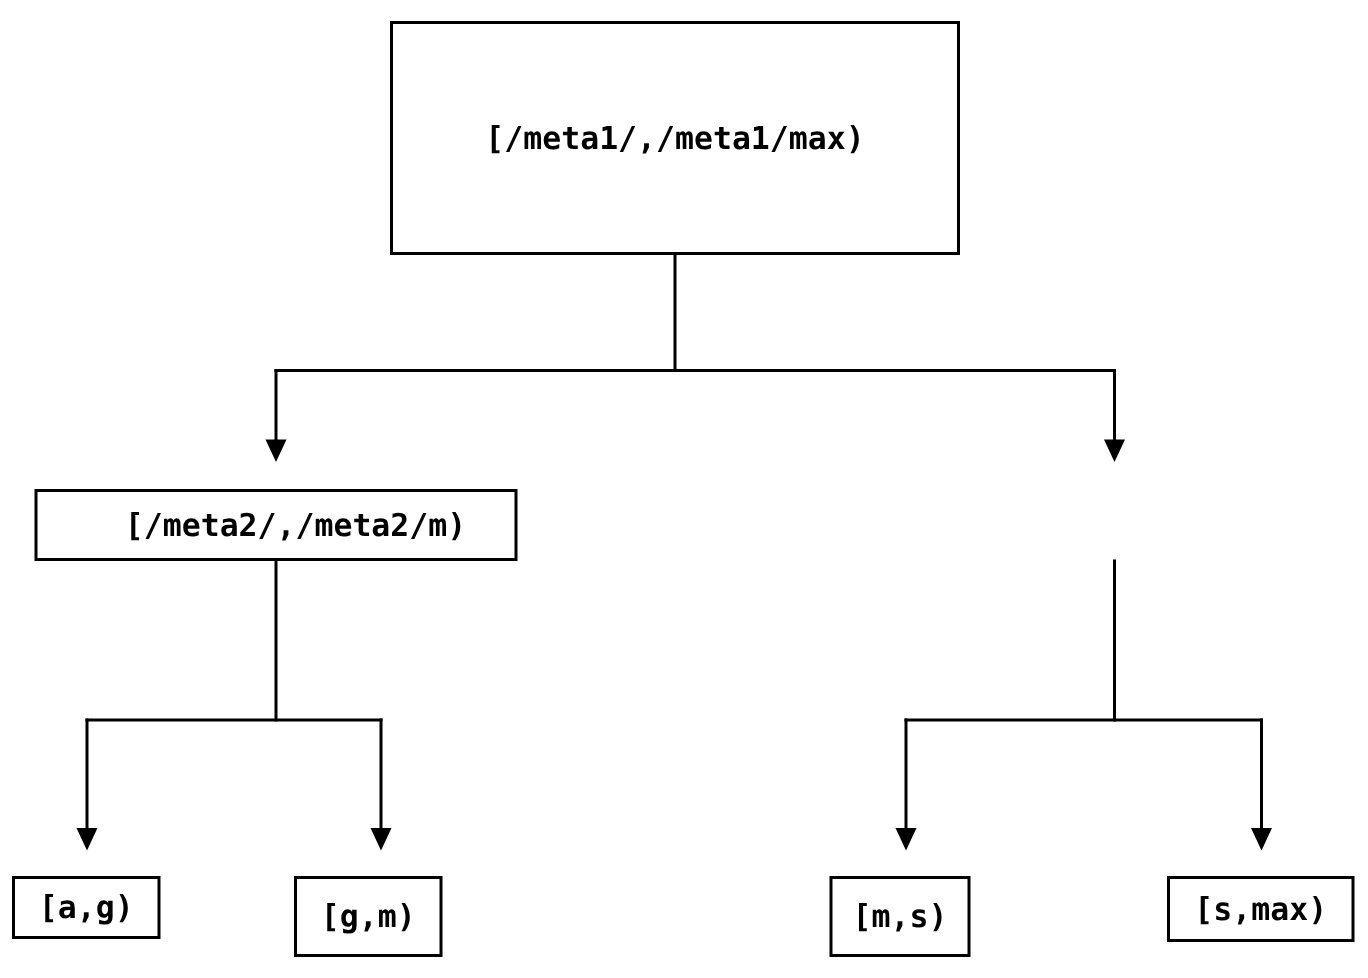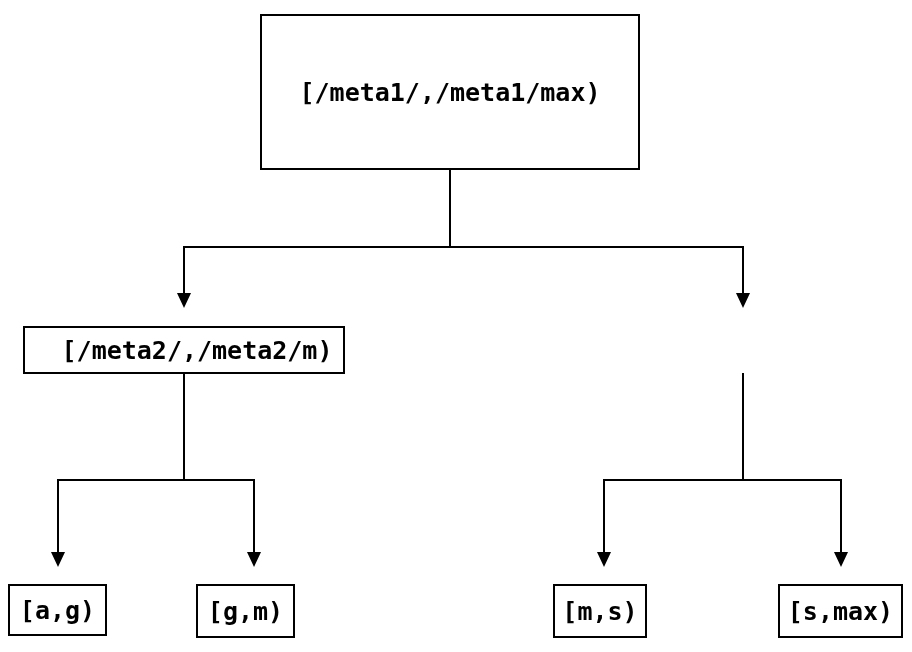--- a/index.html
+++ b/index.html
@@ -26,31 +26,31 @@
   .node {
     position: absolute;
     box-sizing: border-box;
     background: #ffffff;
     border: 2px solid #000000;
     color: #000000;
     display: flex;
     align-items: center;
     justify-content: center;
     font-family: "DejaVu Sans Mono", "Liberation Mono", monospace;
-    font-size: 25px;
+    font-size: 21px;
     font-weight: bold;
     white-space: nowrap;
   }
   .node-root  { left: 260px; top: 14px;  width: 380px; height: 156px; }
   .node-l2a   { left: 23px;  top: 326px; width: 322px; height: 48px; padding-left: 26px; }
   .node-l2b   { left: 583px; top: 325px; width: 320px; height: 48px; }
-  .node-leaf1 { left: 8px;   top: 584px; width: 99px;  height: 52px; }
+  .node-leaf1 { left: 8px;   top: 584px; width: 99px;  height: 42px; }
   .node-leaf2 { left: 196px; top: 584px; width: 99px;  height: 54px; }
   .node-leaf3 { left: 553px; top: 584px; width: 94px; height: 54px; }
-  .node-leaf4 { left: 778px; top: 584px; width: 125px; height: 54px; text-align: right; }
+  .node-leaf4 { left: 778px; top: 584px; width: 125px; height: 44px; text-align: right; }
   line { stroke: #000000; stroke-width: 2; }
   polygon { fill: #000000; stroke: none; }
 </style>
 </head>
 <body>
 
 <div class="canvas">
 
   <svg class="connectors" viewBox="0 0 912 652" xmlns="http://www.w3.org/2000/svg">
 

